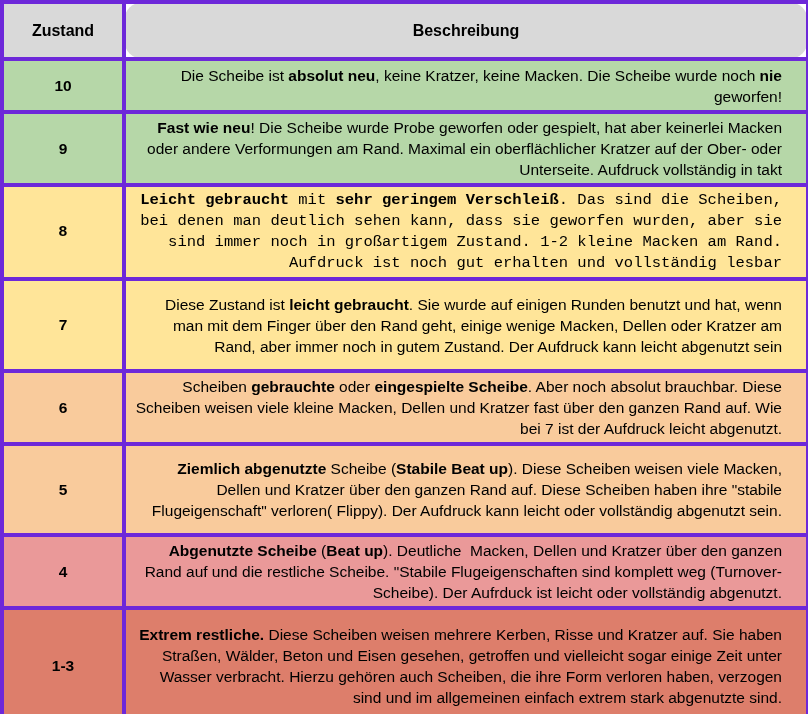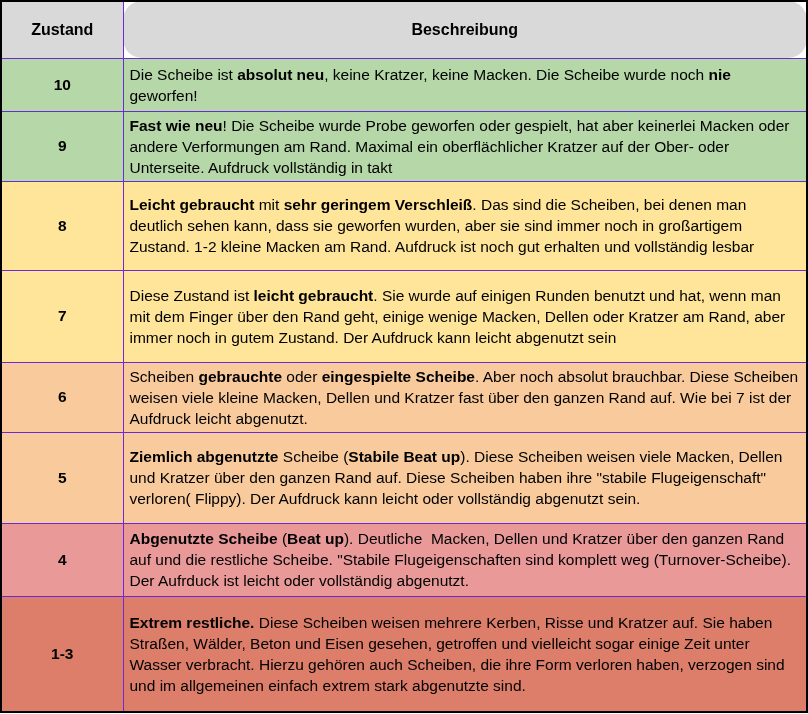--- a/index.html
+++ b/index.html
@@ -8,21 +8,21 @@
     background: #ffffff;
     font-family: "Liberation Sans", sans-serif;
     color: #000000;
   }
   table.cond-table {
     width: 808px;
     border-collapse: collapse;
     table-layout: fixed;
   }
   table.cond-table, table.cond-table th, table.cond-table td {
-    border: 1px solid #6d28d9;
+    border: 4px solid #6d28d9;
   }
   table.cond-table {
     border: 2px solid #000000;
   }
   th, td {
     box-sizing: border-box;
     vertical-align: middle;
   }
   col.c-cond { width: 122px; }
   col.c-desc { width: 684px; }
@@ -35,29 +35,29 @@
   }
   td.cond {
     text-align: center;
     font-weight: 700;
     font-size: 15.5px;
     padding: 15px 4px;
   }
   td.desc {
     font-size: 15.5px;
     line-height: 21px;
-    padding: 3px 4px 3px 6px;
-    text-align: left;
+    padding: 3px 24px 3px 6px;
+    text-align: right;
     white-space: pre-wrap;
   }
   td.desc b { font-weight: 700; }
   
   tbody tr:nth-child(1) td { height: 53px; }
   tbody tr:nth-child(2) td { height: 69px; }
-  tbody tr:nth-child(3) td { height: 89px; }
+  tbody tr:nth-child(3) td { height: 89px; font-family: Liberation Mono, monospace; }
   tbody tr:nth-child(4) td { height: 92px; }
   tbody tr:nth-child(5) td { height: 70px; }
   tbody tr:nth-child(6) td { height: 91px; }
   tbody tr:nth-child(7) td { height: 73px; margin-top: 46px; }
   tbody tr:nth-child(8) td { height: 116px; }
 </style>
 </head>
 <body>
 
 <table class="cond-table">

